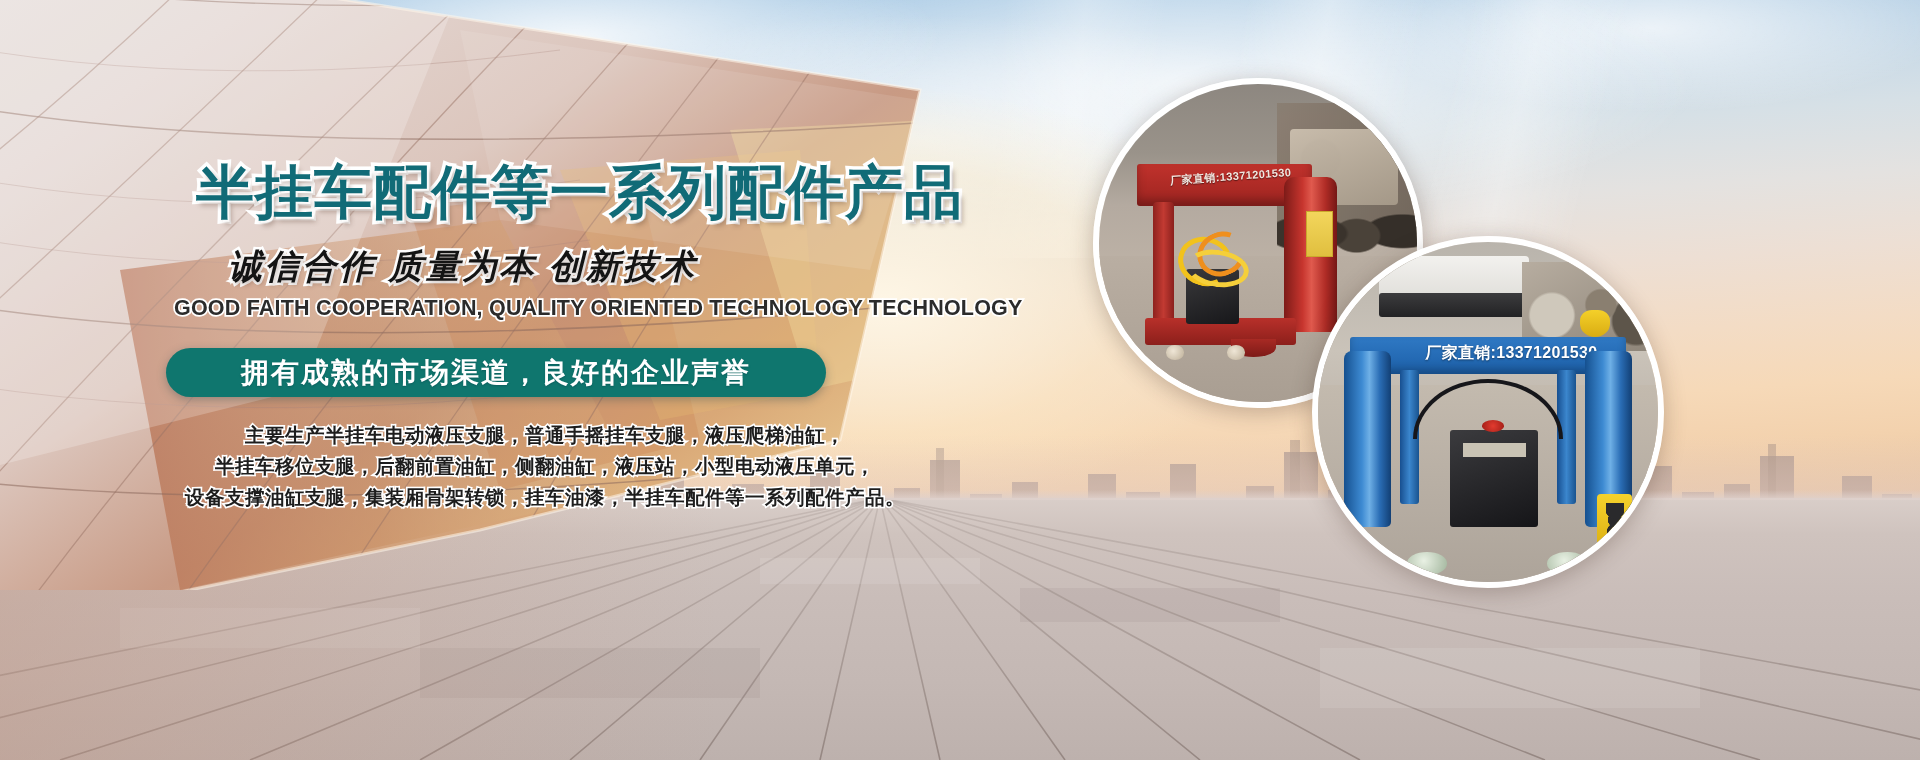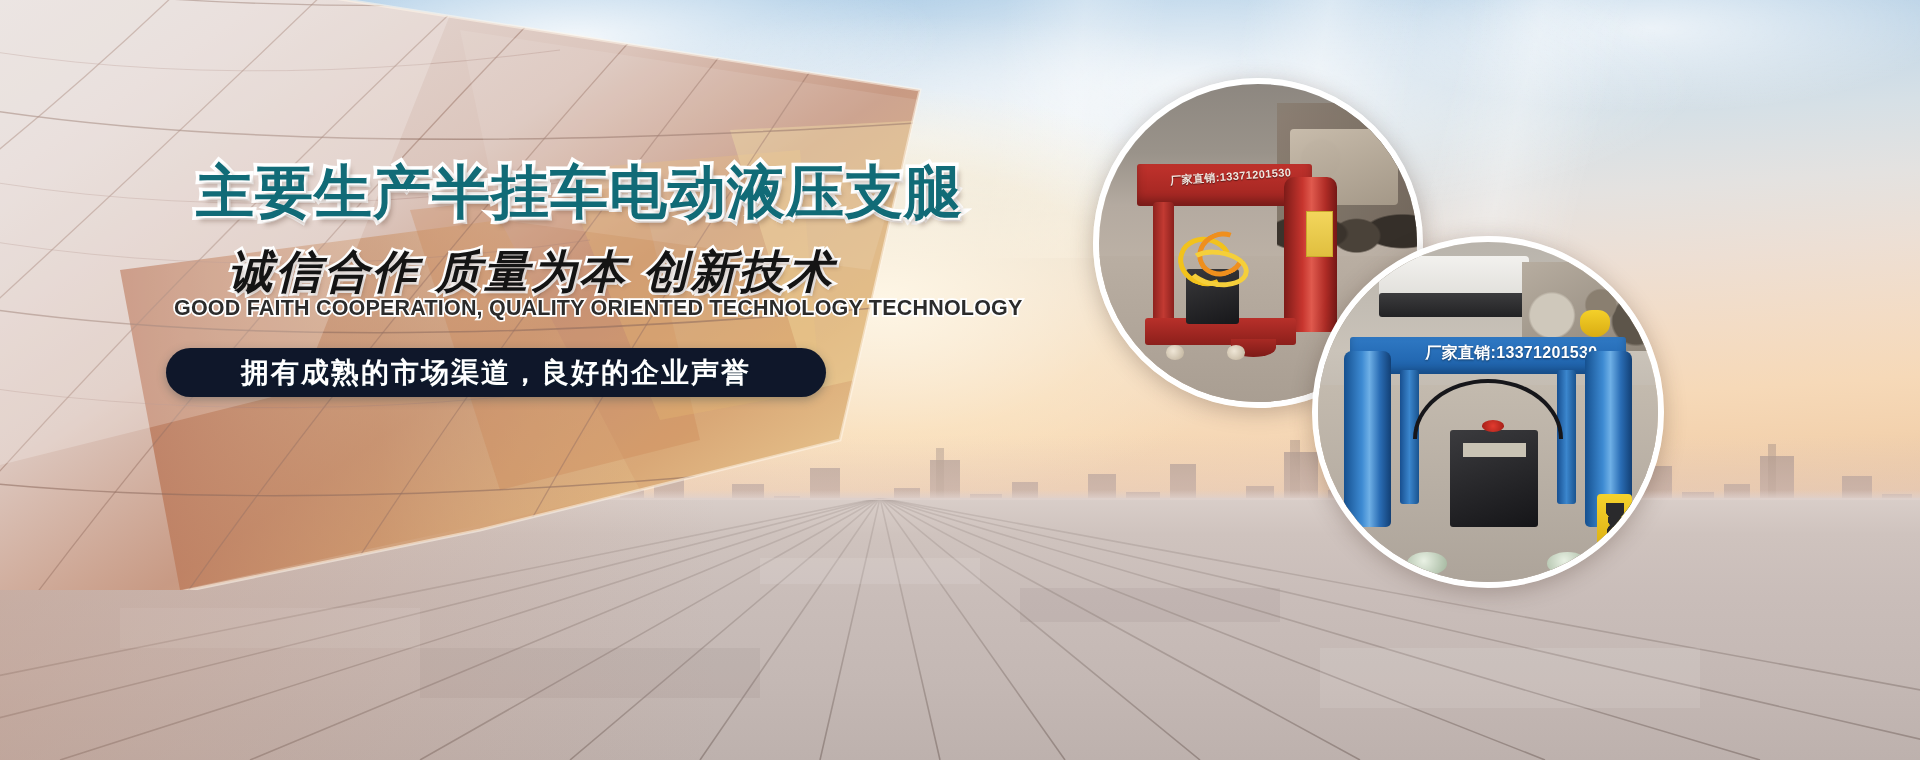--- a/index.html
+++ b/index.html
@@ -188,38 +188,38 @@
     color:#116b77;
     -webkit-text-stroke:7px #ffffff;
     paint-order:stroke fill;
     text-shadow:
       2px 2px 0 rgba(255,255,255,.9),
       4px 5px 5px rgba(90,60,45,.35);
     white-space:nowrap;
   }
 
   .subtitle{ position:absolute; left:228px; top:249px; width:760px;
-    font-size:45px; font-weight:bold; font-style:italic; line-height:1;
+    font-size:34px; font-weight:bold; font-style:italic; line-height:1;
     letter-spacing:3px; color:#141414;
     -webkit-text-stroke:5px #ffffff;
     paint-order:stroke fill;
     text-shadow:2px 3px 4px rgba(90,60,45,.3);
     white-space:nowrap;
   }
 
   .eng{ position:absolute; left:174px; top:298px; width:820px;
     font-size:21.5px; font-weight:bold; line-height:1;
     letter-spacing:.2px; color:#2b2b2b;
     -webkit-text-stroke:3.4px #ffffff;
     paint-order:stroke fill;
     white-space:nowrap;
   }
 
   .badge{ position:absolute; left:166px; top:348px; width:660px; height:49px;
-    background:#0f172a; border-radius:26px;
+    background:#0f766e; border-radius:26px;
     box-shadow:0 3px 10px rgba(40,70,80,.35);
     display:flex; align-items:center; justify-content:center; }
   .badge span{ color:#ffffff; font-size:28px; font-weight:bold;
     letter-spacing:2px; white-space:nowrap;
     text-shadow:0 1px 2px rgba(0,50,60,.35); }
 
   .desc{ position:absolute; left:150px; top:420px; width:790px;
     text-align:center; color:#1d1d1d; }
   .desc div{ font-size:19.5px; font-weight:bold; line-height:31px;
     letter-spacing:.5px;
@@ -471,26 +471,31 @@
             <b></b>
           </div>
         <div class="caster" style="left:24%"></div>
         <div class="caster" style="right:18%"></div>
       </div>
     </div>
   </div>
 
   <div class="content">
 
-    <div class="title">主要生产半挂车电动液压支腿</div>
+    <div class="title">半挂车配件等一系列配件产品</div>
 
     <div class="subtitle">诚信合作 质量为本 创新技术</div>
 
     <div class="eng">GOOD FAITH COOPERATION, QUALITY ORIENTED TECHNOLOGY TECHNOLOGY</div>
 
     <div class="badge">
       <span>拥有成熟的市场渠道，良好的企业声誉</span>
     </div>
 
+    <div class="desc">
+      <div>主要生产半挂车电动液压支腿，普通手摇挂车支腿，液压爬梯油缸，</div>
+      <div>半挂车移位支腿，后翻前置油缸，侧翻油缸，液压站，小型电动液压单元，</div>
+      <div>设备支撑油缸支腿，集装厢骨架转锁，挂车油漆，半挂车配件等一系列配件产品。</div>
+    </div>
 
   </div>
 
 </div>
 
 </body></html>

